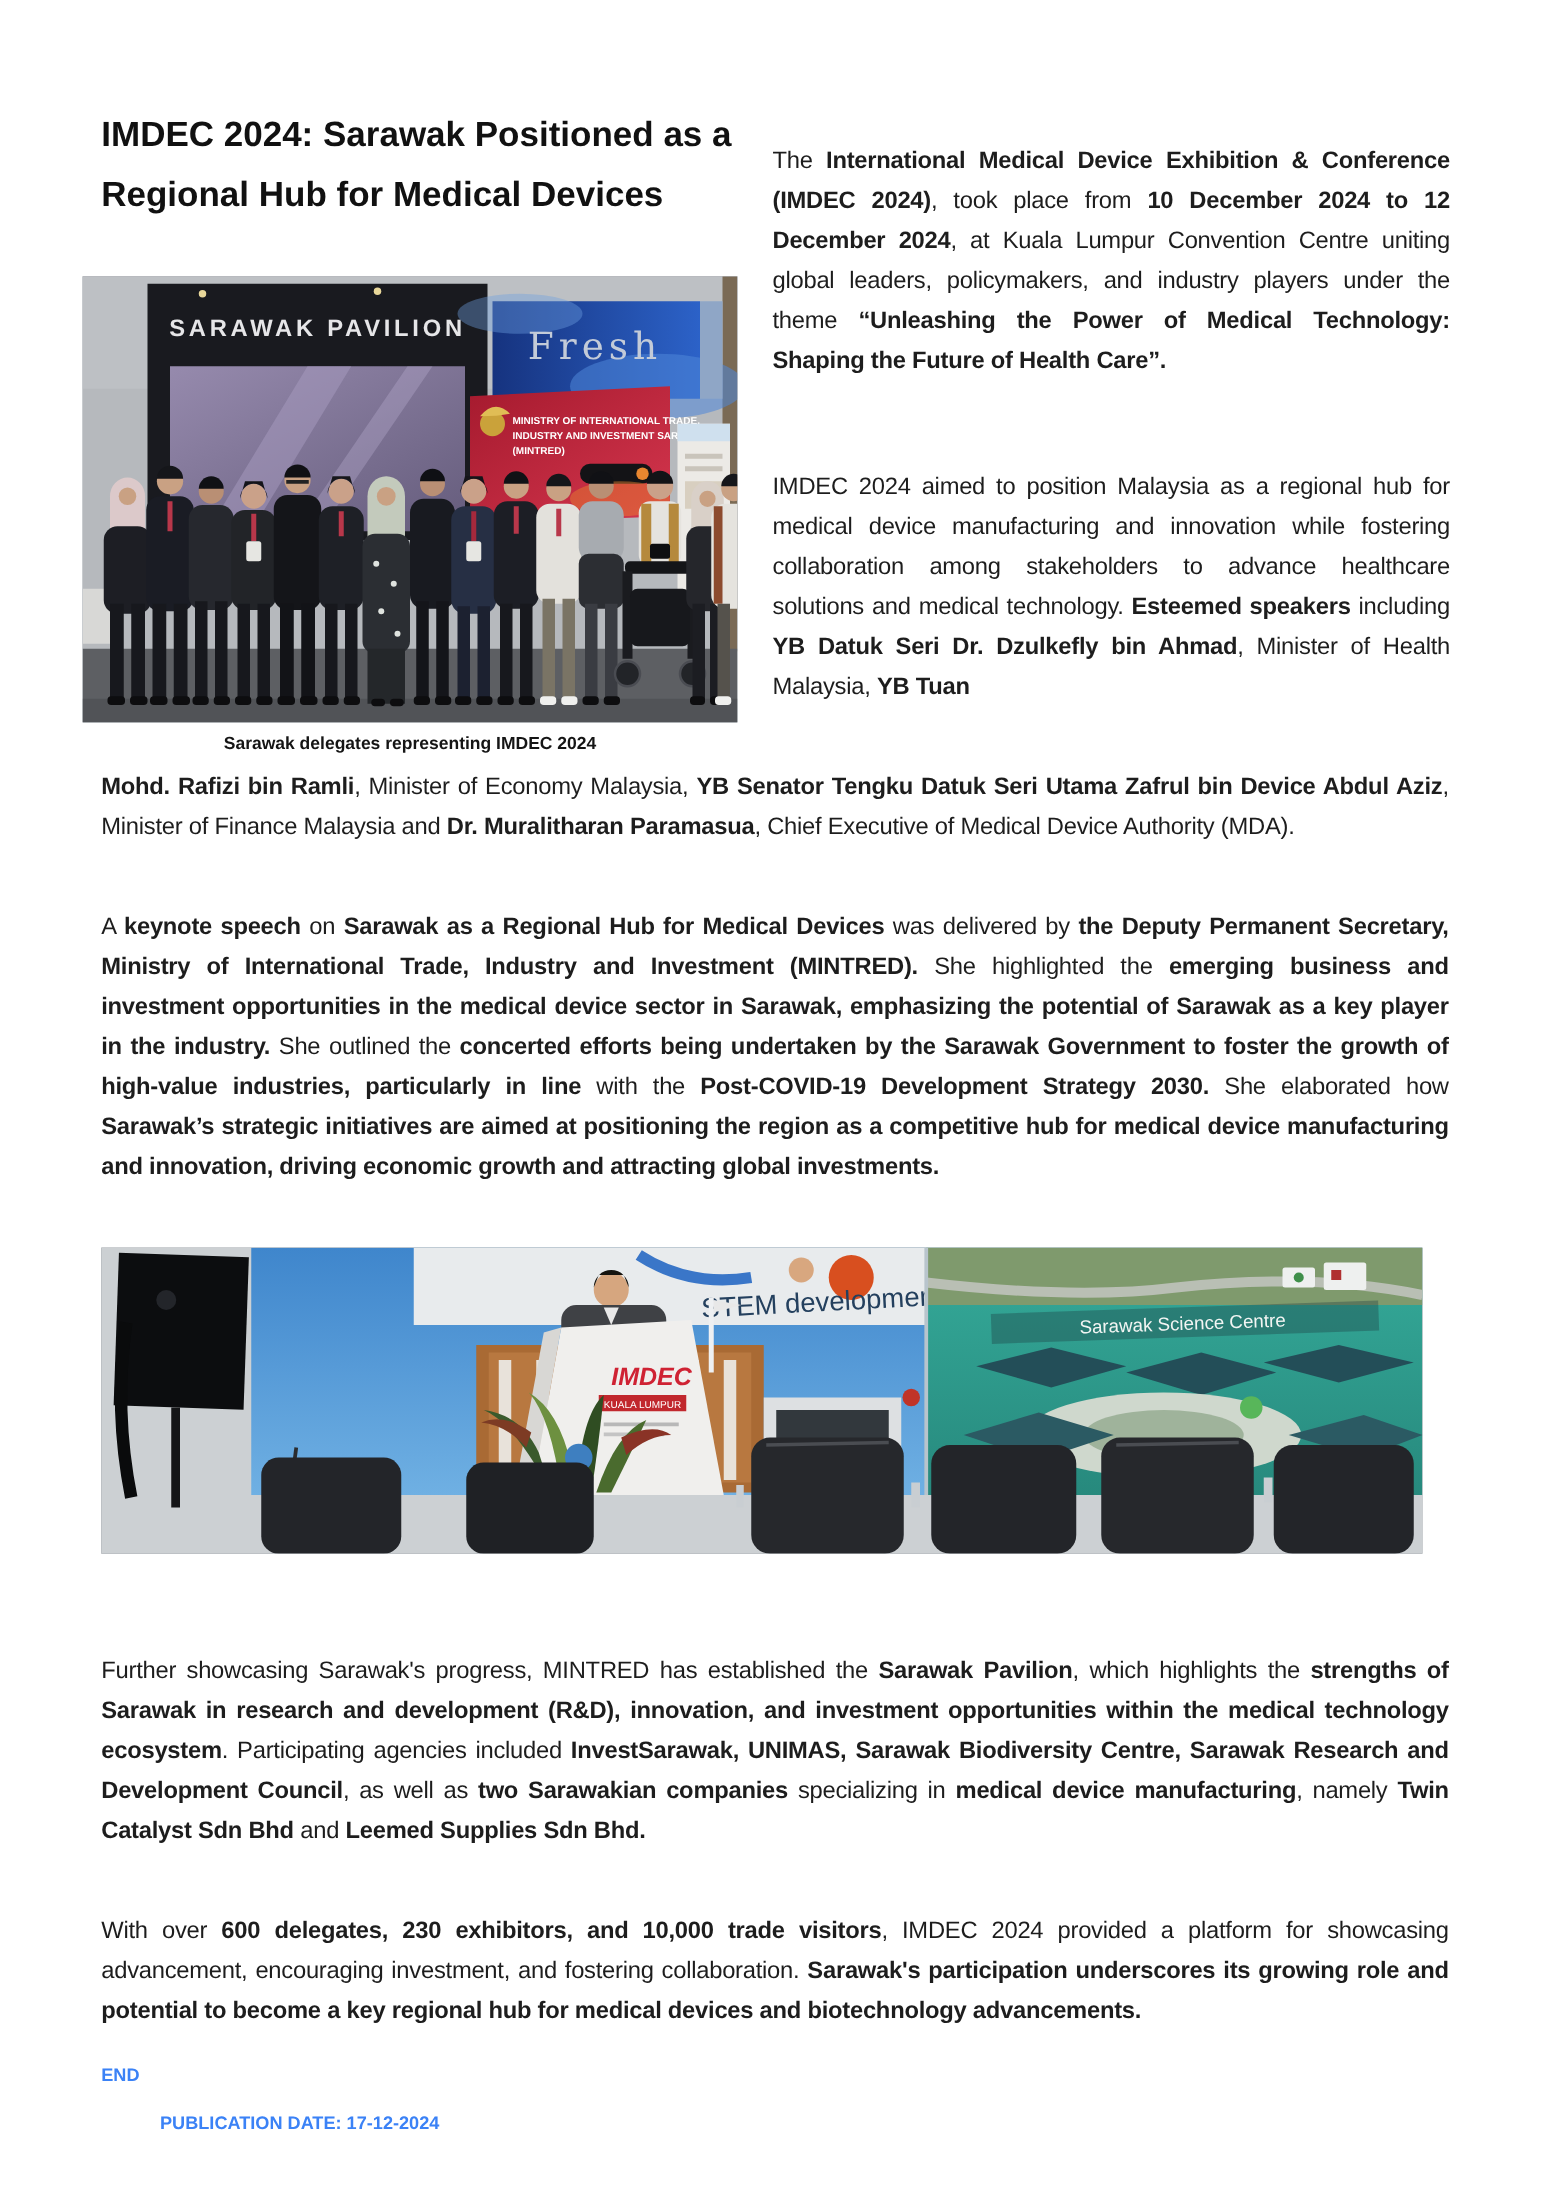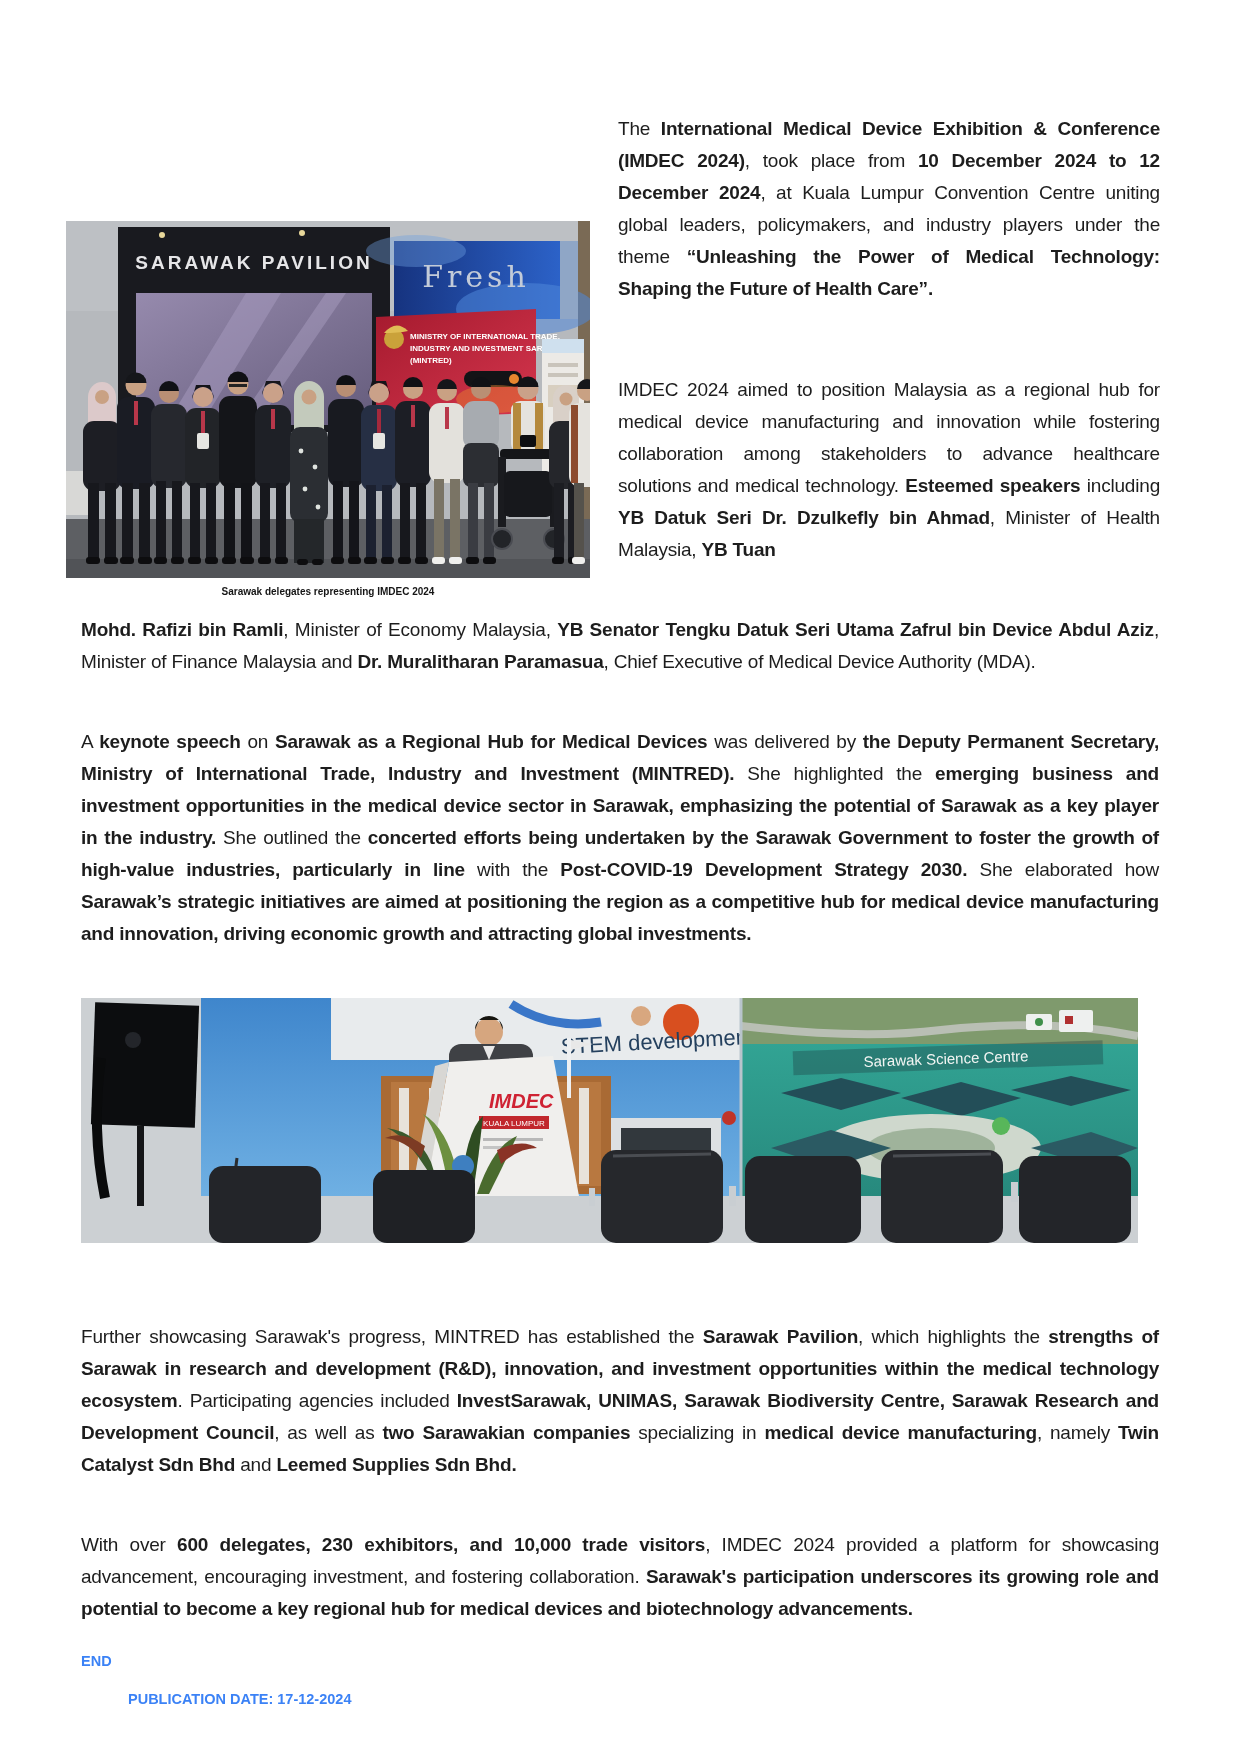--- a/index.html
+++ b/index.html
@@ -20,35 +20,36 @@
   .p-aim     { left:618px; top:374px; width:542px; }
   .p-aimcont { left:81px;  top:614px; width:1078px; }
   .p-keynote { left:81px;  top:726px; width:1078px; }
   .p-pavilion{ left:81px;  top:1297px; width:1078px;margin-top:24px; }
   .p-stats   { left:81px;  top:1505px; width:1078px;margin-top:24px; }
   .photo { position:absolute; overflow:hidden; background:#9aa0a6; }
   .photo svg { display:block; }
   .photo-1 { left:66px; top:221px; width:524px; height:357px; }
   .photo-2 { left:81px; top:998px; width:1057px; height:245px; }
   .caption {
-    position:absolute; text-align:center; font-weight:700; font-size:10px; color:#151515;
+    position:absolute; text-align:center; font-weight:700; font-size:14px; color:#151515;
   }
   .caption-1 { left:66px; top:586px; width:524px; }
   .caption-2 { left:81px; top:1253px; width:1057px; }
   .end-label, .pub-date {
     position:absolute; left:81px; font-size:14.5px; font-weight:700; color:#3b82f6;
   }
   .end-label { top:1653px; }
   .pub-date  { top:1691px;margin-left:47px; }
 </style>
 </head>
 <body>
 
 <div class="page">
 
+  <h1 class="title">IMDEC 2024: Sarawak Positioned as a Regional Hub for Medical Devices</h1>
 
   <div class="para p-intro"><span>The </span><span class="b">International Medical Device Exhibition &amp; Conference (IMDEC 2024)</span><span>, took place from </span><span class="b">10 December 2024 to 12 December 2024</span><span>, at Kuala Lumpur Convention Centre uniting global leaders, policymakers, and industry players under the theme </span><span class="b">“Unleashing the Power of Medical Technology: Shaping the Future of Health Care”.</span></div>
   <div class="para p-aim"><span>IMDEC 2024 aimed to position Malaysia as a regional hub for medical device manufacturing and innovation while fostering collaboration among stakeholders to advance healthcare solutions and medical technology. </span><span class="b">Esteemed speakers</span><span> including </span><span class="b">YB Datuk Seri Dr. Dzulkefly bin Ahmad</span><span>, Minister of Health Malaysia, </span><span class="b">YB Tuan</span></div>
 
   <div class="photo photo-1">
     <svg width="524" height="357" viewBox="0 0 524 357">
       <defs>
         <linearGradient id="purpleGrad" x1="0" y1="0" x2="1" y2="1">
           <stop offset="0" stop-color="#968aad"></stop>
             <stop offset="1" stop-color="#655c7c"></stop>

